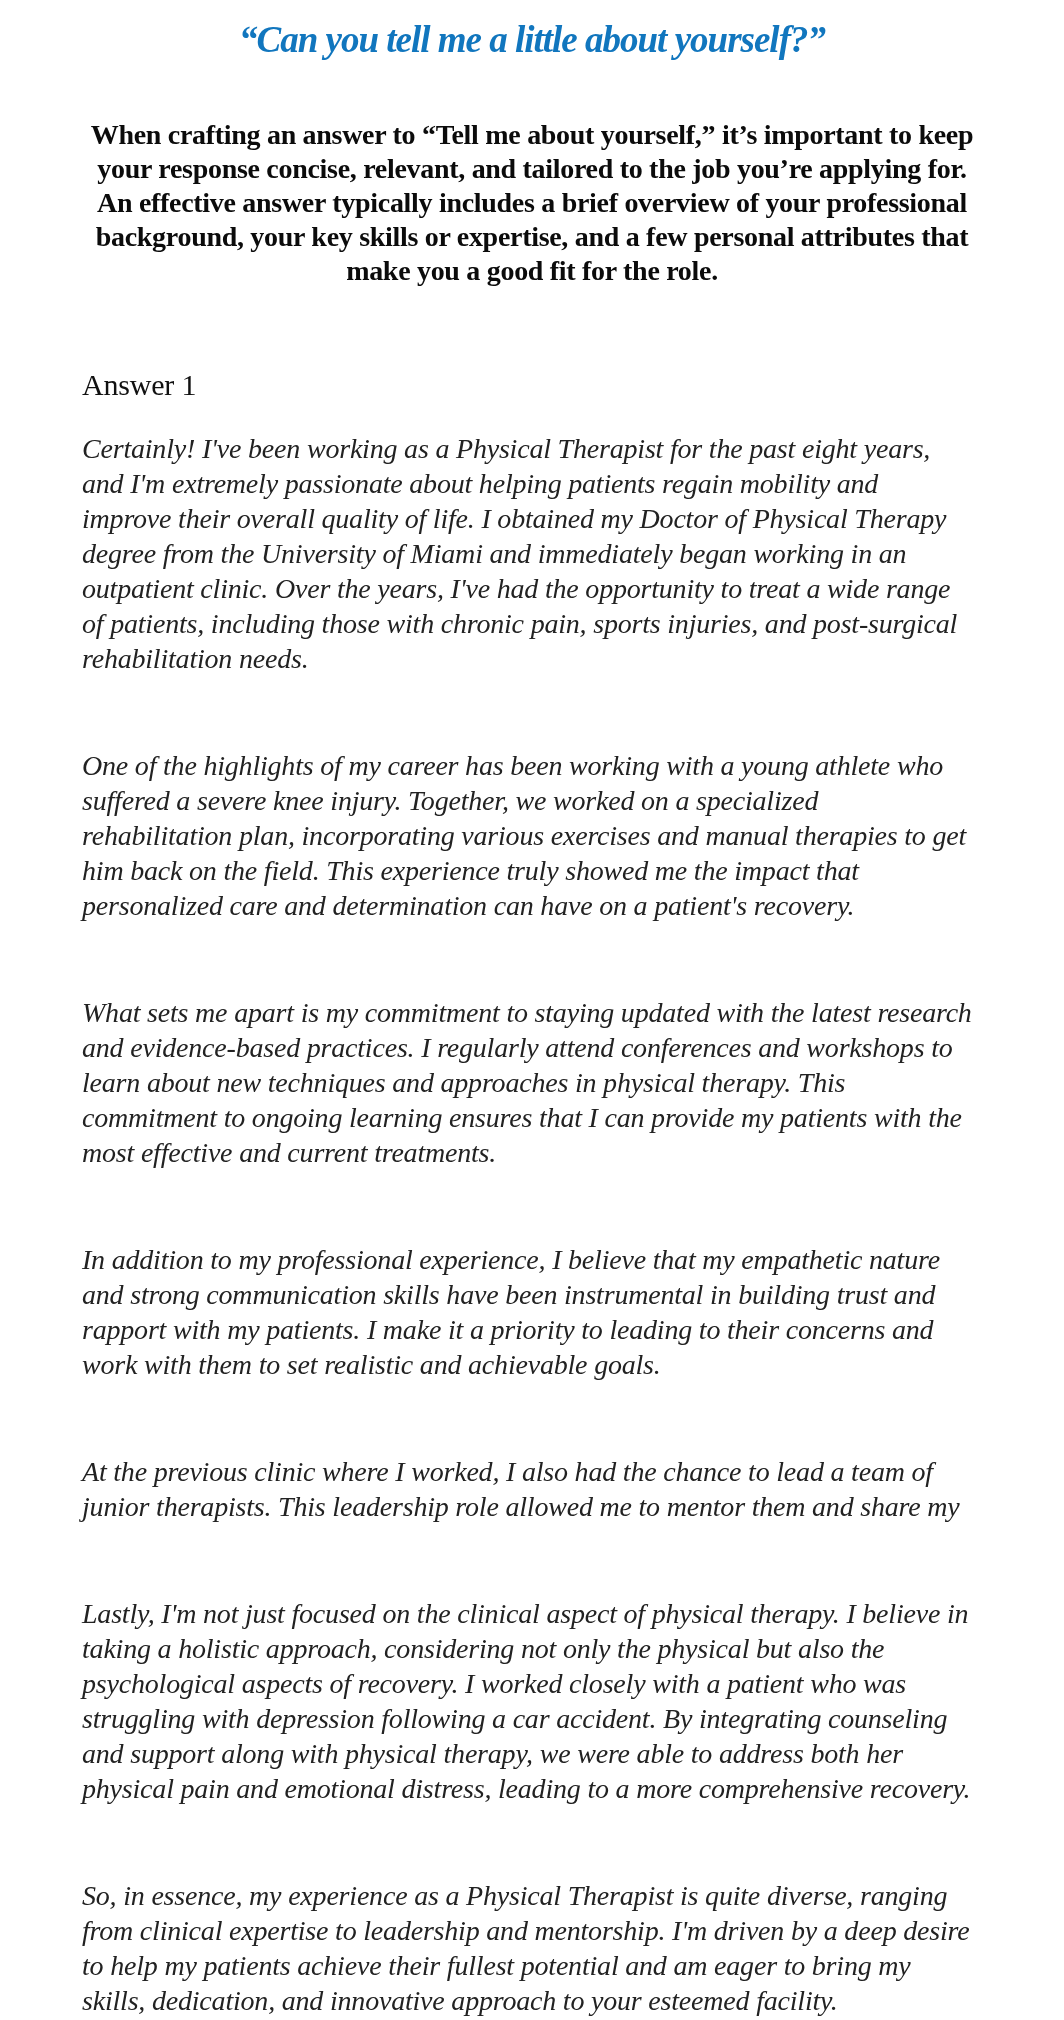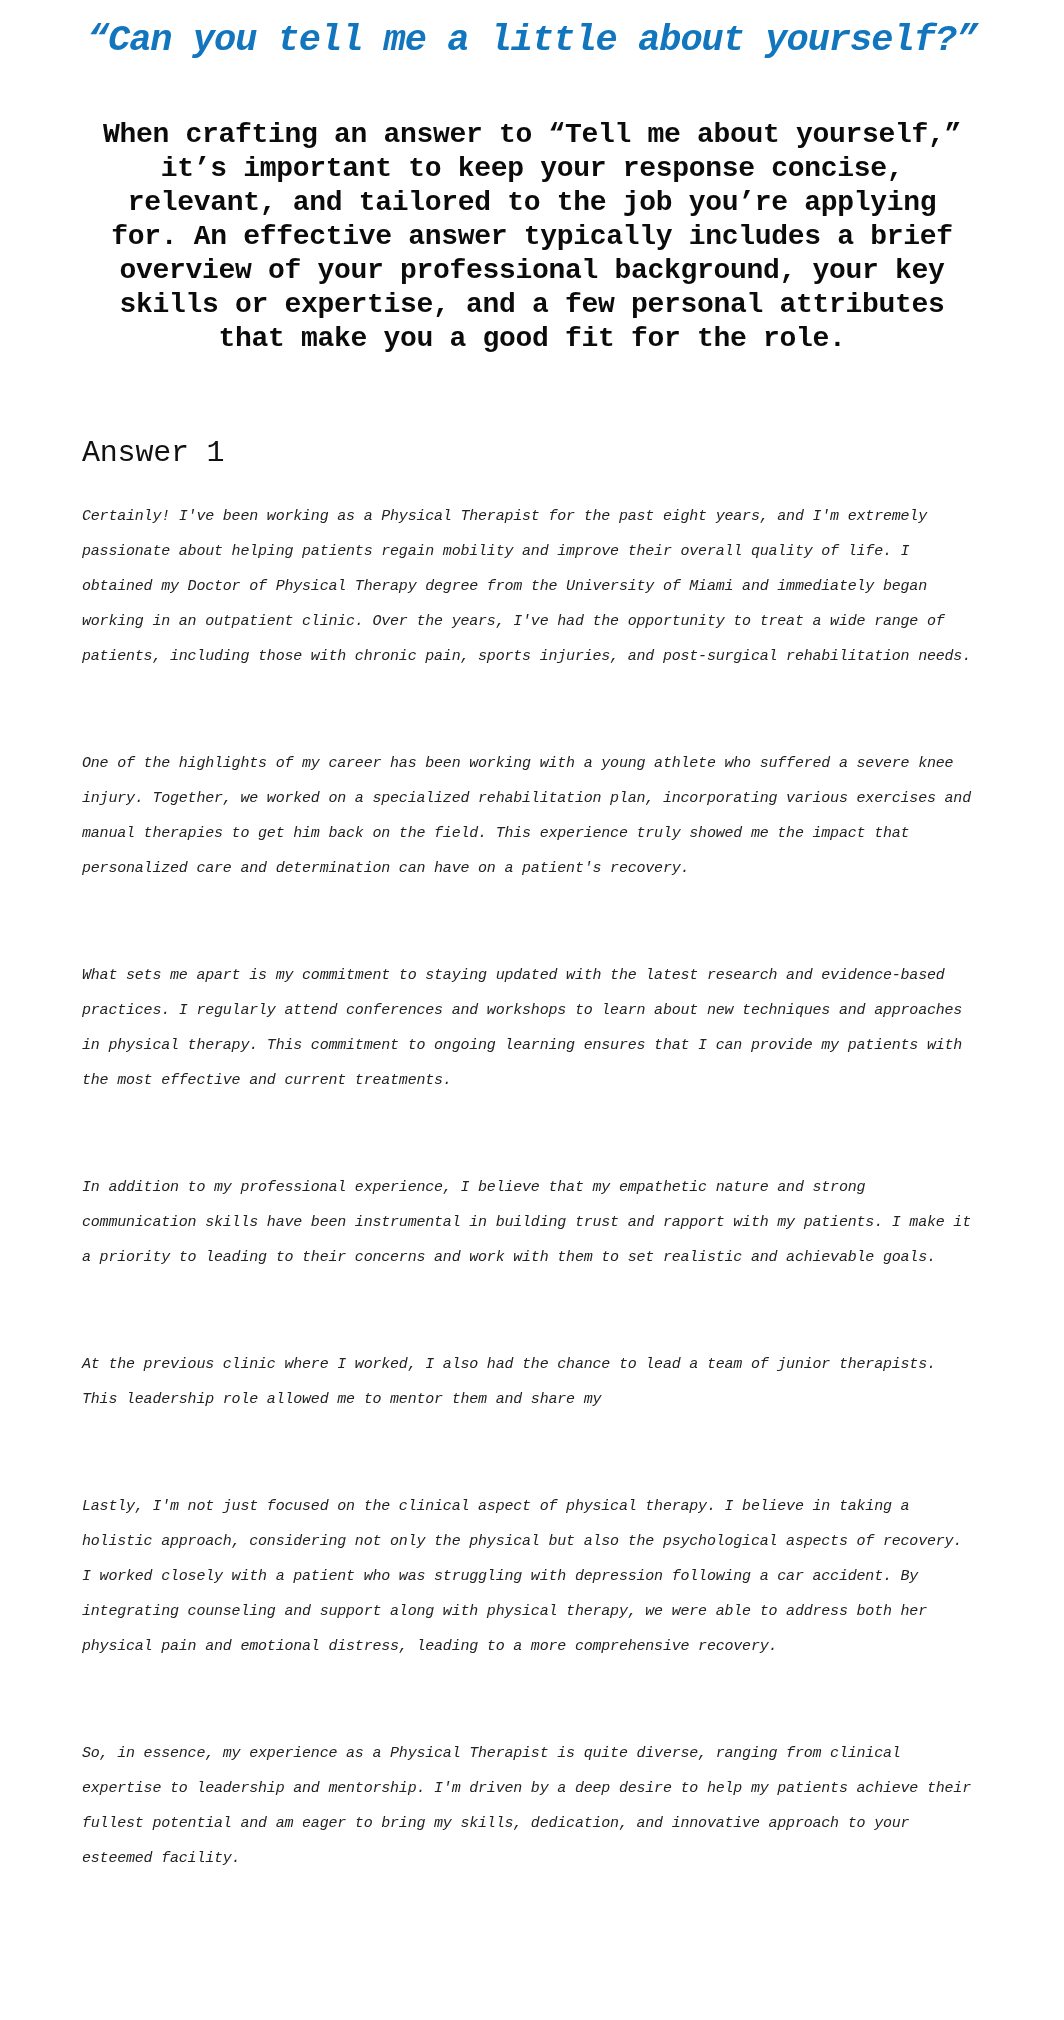--- a/index.html
+++ b/index.html
@@ -5,21 +5,21 @@
   html, body {
     margin: 0;
     padding: 0;
     background: #ffffff;
   }
   .page {
     position: relative;
     width: 1064px;
     height: 2020px;
     background: #ffffff;
-    font-family: Liberation Mono, monospace;
+    font-family: Liberation Serif, serif;
     overflow: hidden;
   }
   .doc-title {
     padding-top: 16px;
     margin: 0;
     text-align: center;
     font-size: 37px;
     line-height: 48px;
     font-style: italic;
     font-weight: 600;
@@ -43,21 +43,21 @@
     font-weight: 500;
     letter-spacing: -0.2px;
     color: #111111;
   }
   .answer-body {
     width: 890px;
     margin-left: 82px;
   }
   .answer-body p {
     margin: 72px 0 0 0;
-    font-size: 15px;
+    font-size: 28px;
     line-height: 35px;
     font-style: italic;
     font-weight: 400;
     letter-spacing: -0.2px;
     color: #222222;
   }
   .answer-body p.first {
     margin-top: 26px;
   }
   .answer-body p.continuation {

